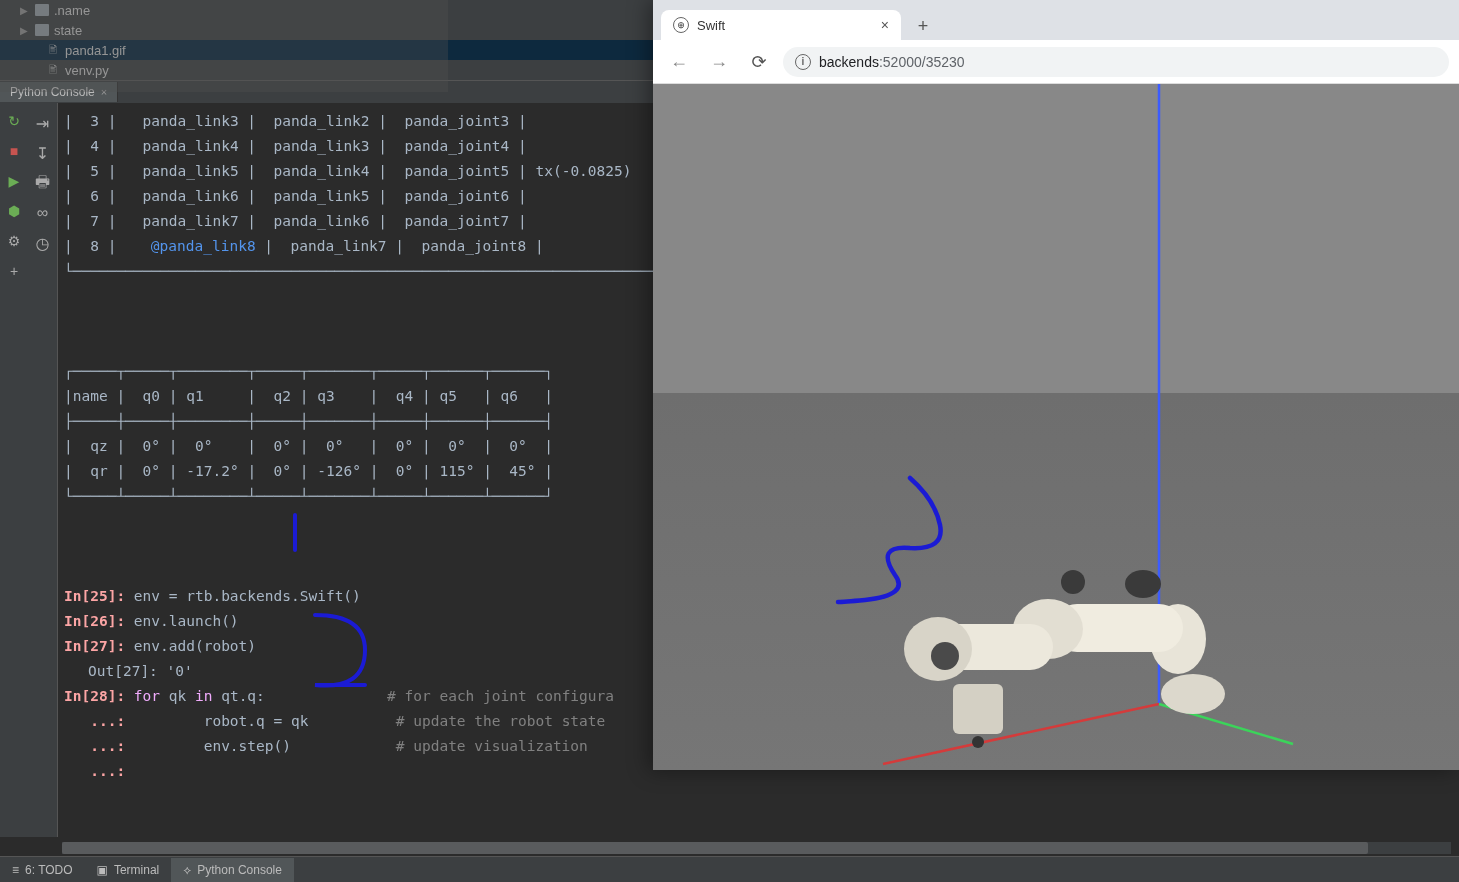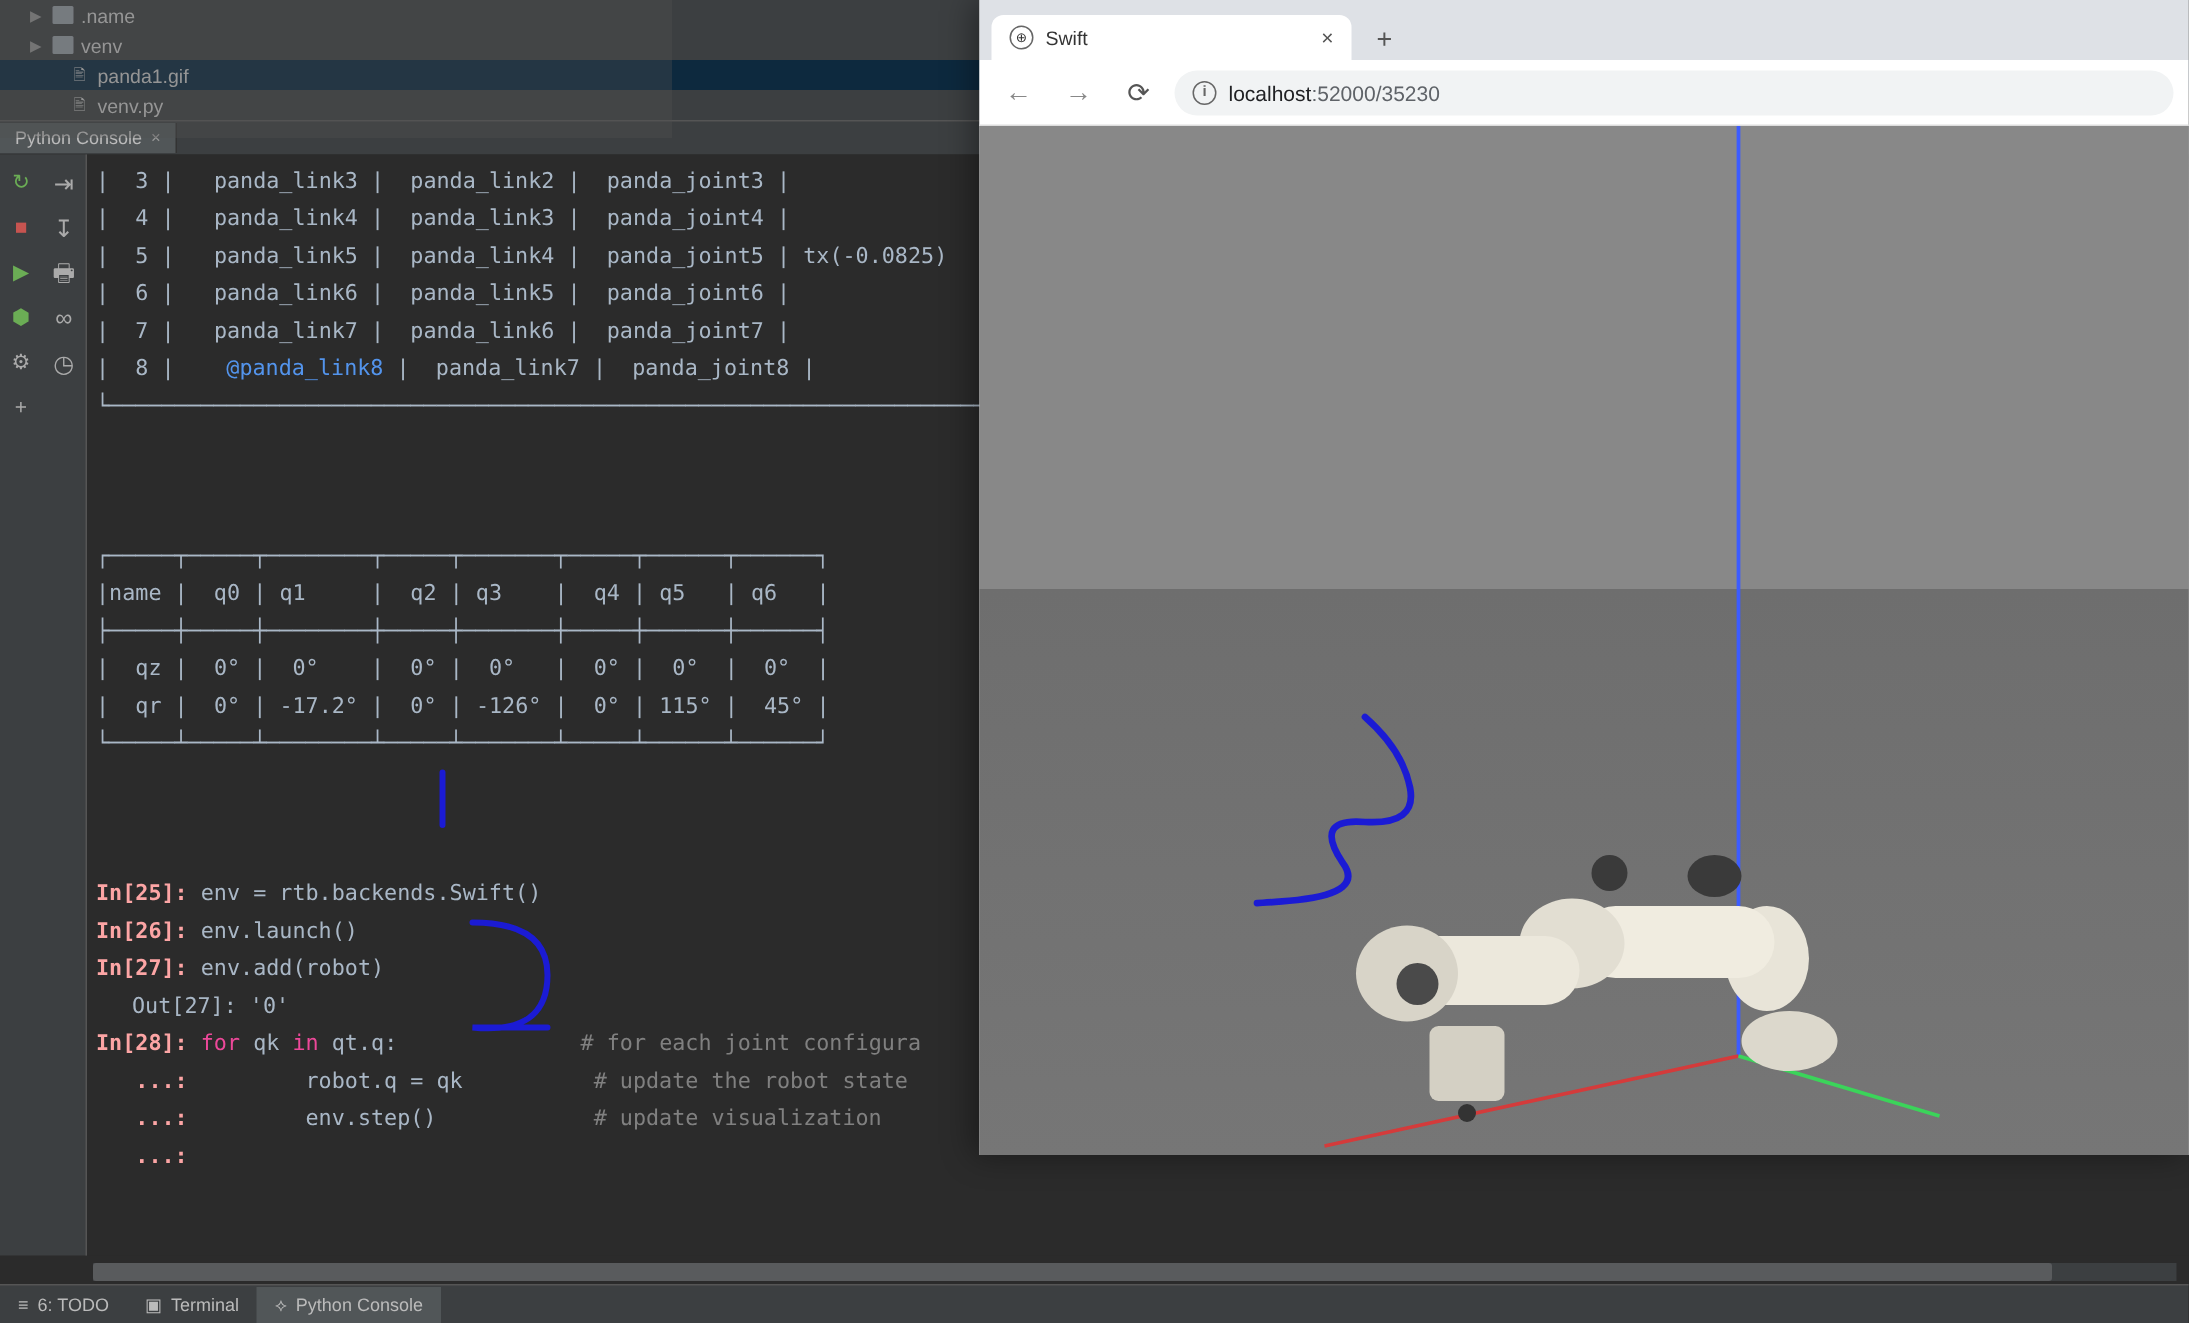--- a/index.html
+++ b/index.html
@@ -127,21 +127,21 @@
       font-size: 14.5px;
       line-height: 25px;
       color: #a9b7c6;
       position: relative;
       overflow: hidden;
       white-space: pre;
     }
     .console-content .line { padding-left: 4px; }
     .console-content .in-prompt { color: #fca5a5; font-weight: bold; }
     .console-content .out-prompt { color: #a9b7c6; margin-left: 24px; }
-    .console-content .kw { color: #ec4899; text-align: right; }
+    .console-content .kw { color: #f0abfc; text-align: right; }
     .console-content .comment { color: #808080; }
     .console-content .link-special { color: #5394ec; padding-left: 17px; }
     
     .scrollbar-h {
       position: absolute;
       bottom: 28px;
       left: 62px;
       right: 8px;
       height: 12px;
       background: #3c3f41;
@@ -295,21 +295,21 @@
 
   <div class="project-tree">
     <div class="tree-item">
       <span class="arrow">▶</span>
       <span class="folder-icon"></span>
       <span>.name</span>
     </div>
     <div class="tree-item">
       <span class="arrow">▶</span>
       <span class="folder-icon"></span>
-      <span>venv</span>
+      <span>state</span>
     </div>
     <div class="tree-item file selected">
       <span class="file-icon">🖹</span>
       <span>panda1.gif</span>
     </div>
     <div class="tree-item file">
       <span class="file-icon">🖹</span>
       <span>venv.py</span>
     </div>
   </div>
@@ -376,21 +376,21 @@
       <span class="close">×</span>
     </div>
     <div class="new-tab-btn">+</div>
   </div>
   <div class="browser-toolbar">
     <div class="nav-btn">←</div>
     <div class="nav-btn">→</div>
     <div class="nav-btn dark">⟳</div>
     <div class="address-bar">
       <span class="info-icon">i</span>
-      <span><span class="url-host">localhost</span><span class="url-path">:52000/35230</span></span>
+      <span><span class="url-host">backends</span><span class="url-path">:52000/35230</span></span>
     </div>
   </div>
   <div class="viewport">
 
     <svg width="100%" height="100%" style="position:absolute;left:0;top:0">
 
       <line x1="506" y1="0" x2="506" y2="620" stroke="#3c5cff" stroke-width="2.5"></line>
 
       <line x1="506" y1="620" x2="230" y2="680" stroke="#d43b3b" stroke-width="2.5"></line>
 

